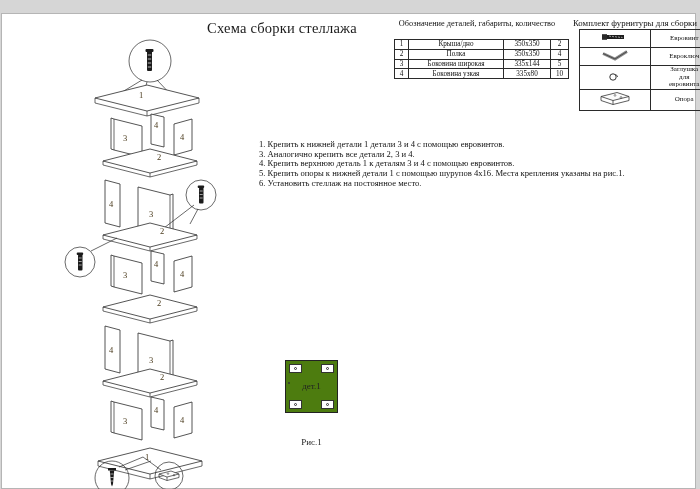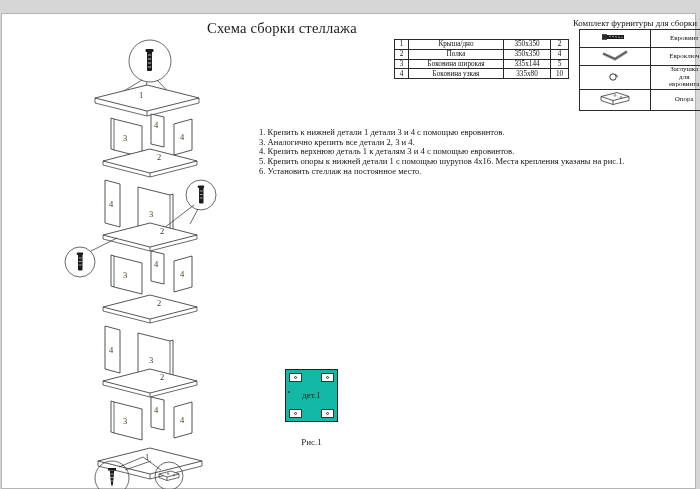--- a/index.html
+++ b/index.html
@@ -32,26 +32,26 @@
   .hw-title{
     left:569px;top:4px;width:128px;text-align:center;
     font-size:8.8px;color:#111;white-space:nowrap;
   }
   .hw-table{left:577px;top:15px;}
   .hw-table td{font-size:7.0px;padding:0 18px;text-align:center;line-height:7.6px;}
   .hw-table td.ic{width:36px;height:15px;}
   .hw-table td.nm{width:60px;}
   .hw-table td.qt{width:15px;}
   .instructions{
-    left:257px;top:114px;width:420px;
+    left:257px;top:126px;width:420px;
     font-size:8.6px;line-height:9.7px;color:#111;
   }
   .fig1-square{
-    left:283px;top:355px;width:53px;height:53px;
-    border:1px solid #222;box-sizing:border-box;background:#14b8a6;
+    left:283px;top:346px;width:53px;height:53px;
+    border:1px solid #222;box-sizing:border-box;background:#4d7c0f;
   }
   .fig1-label{
     position:absolute;left:0;top:20px;width:100%;text-align:center;
     font-size:9px;color:#222;
   }
   .br{position:absolute;width:13px;height:9px;border:1px solid #333;box-sizing:border-box;background:#fff;}
   .br .hole{position:absolute;left:4px;top:2px;width:3px;height:3px;border:1px solid #333;border-radius:50%;box-sizing:border-box;}
   .br-tl{left:3px;top:3px;}
   .br-tr{right:3px;top:3px;}
   .br-bl{left:3px;bottom:3px;}
@@ -67,20 +67,21 @@
   .asm text{font-family:"Liberation Serif",serif;font-size:8.5px;fill:#4a3a1c;}
 </style>
 </head>
 <body>
 
 <div class="page">
 
   <div class="abs title">Схема сборки стеллажа</div>
 
   <div class="abs parts-header">
+    <div>Обозначение деталей, габариты, количество</div>
   </div>
 
   <table class="abs parts-table">
     <tbody>
         <tr>
       <td class="no">1</td>
       <td class="nm">Крыша/дно</td>
       <td class="sz">350х350</td>
       <td class="qt">2</td>
     </tr>

